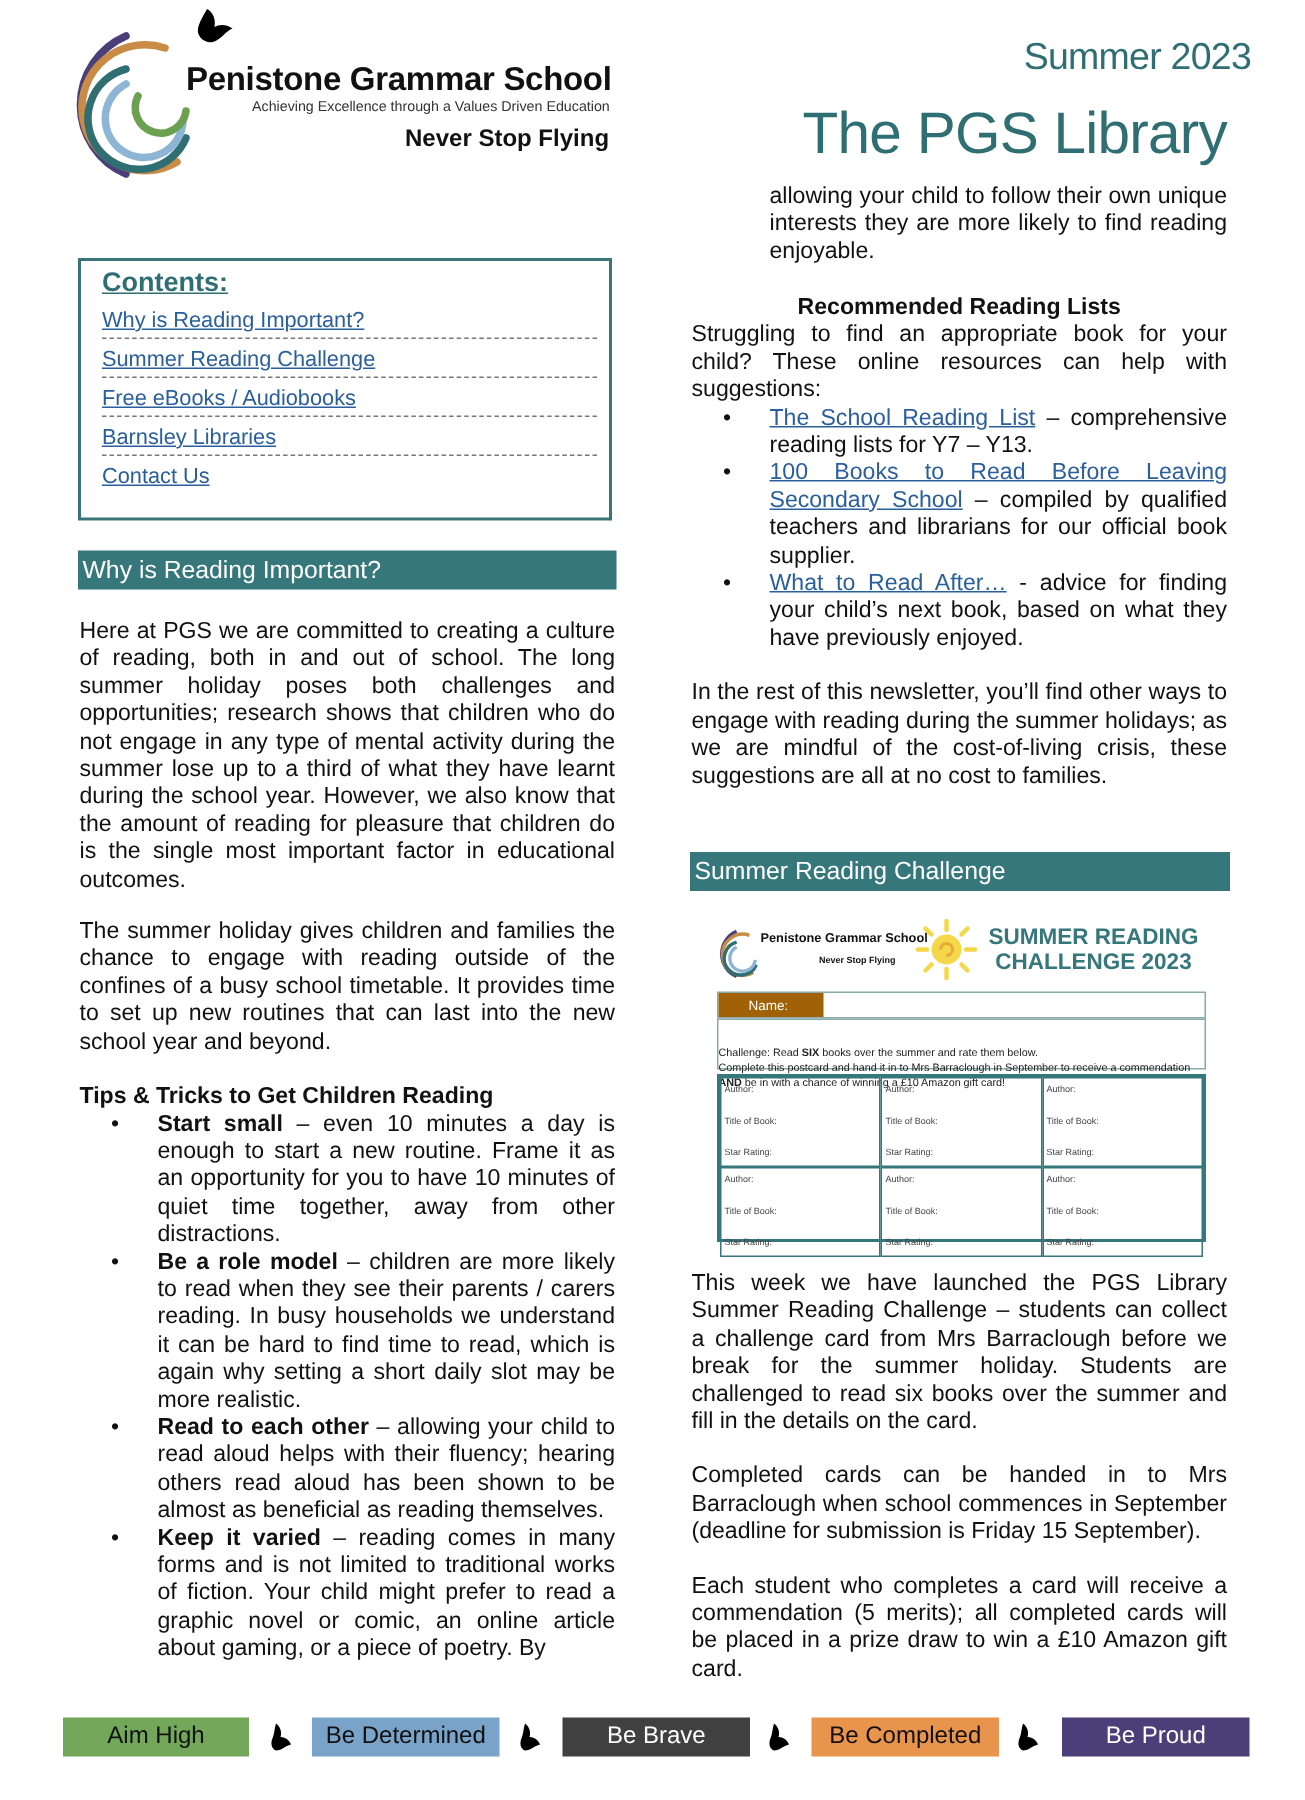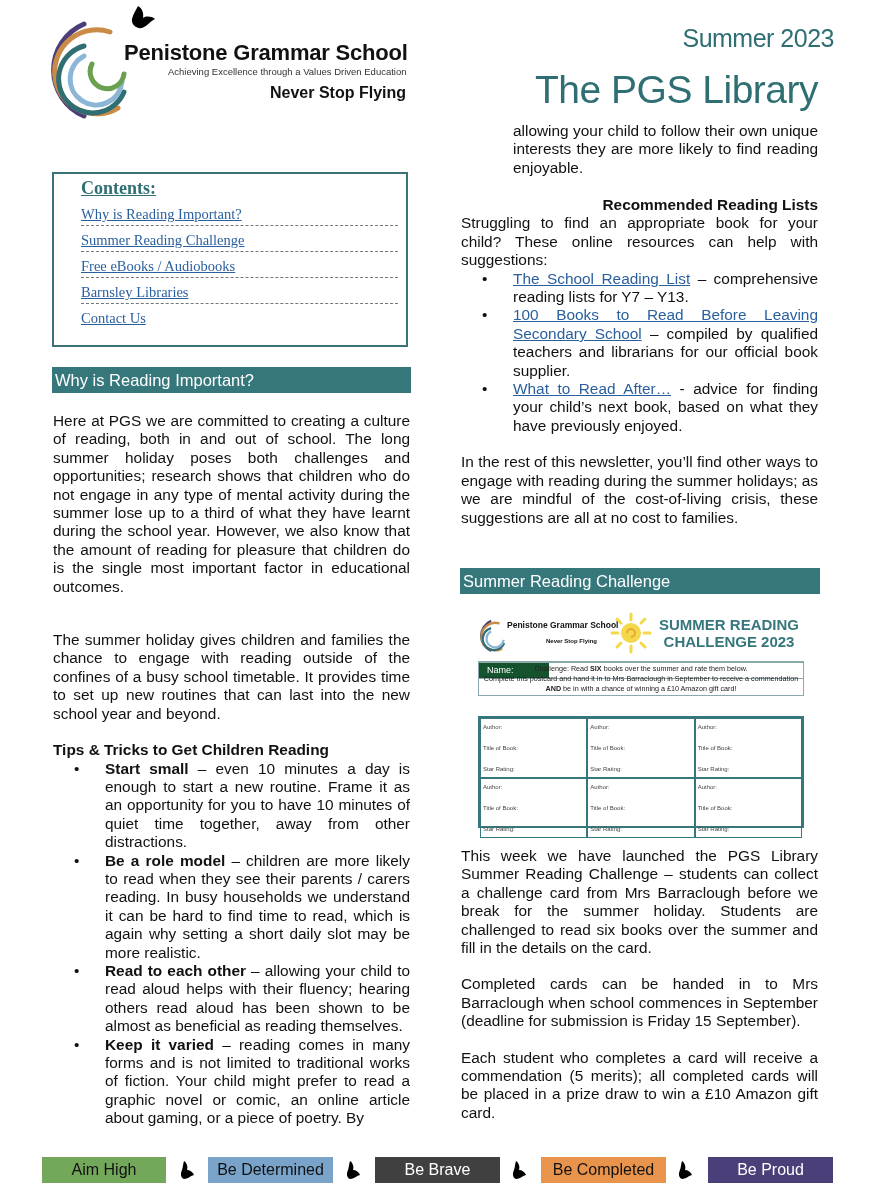--- a/index.html
+++ b/index.html
@@ -15,44 +15,44 @@
   .title{right:52px;top:68px;font-size:39px;font-weight:normal;color:#2f6f73;letter-spacing:-0.5px;}
 
   
   .col{font-size:15.4px;line-height:18.4px;text-align:justify;}
   .colL{left:53px;width:357px;}
   .colR{left:461px;width:357px;}
   p{margin:0;}
   a.lnk{color:#2a5f9e;}
 
   
-  .contents{left:52px;top:172px;width:356px;height:175px;border:2px solid #3a7478;box-sizing:border-box;padding:2px 8px 0 27px;font-family:Liberation Serif, serif;}
+  .contents{left:52px;top:172px;width:356px;height:175px;border:2px solid #3a7478;box-sizing:border-box;padding:2px 8px 0 14px;}
   .contents h3{margin:0;font-size:18px;color:#2f6f73;text-decoration:underline;font-weight:bold;line-height:24px;}
   .toc-item{font-size:14.5px;line-height:18px;padding:5px 0 2px 0;border-bottom:1.5px dashed #777;}
   .toc-item:last-child{border-bottom:none;}
   .toc-item a{color:#2a5f9e;text-decoration:underline;}
 
   .section-bar{background:#35777b;color:#fff;font-size:16.5px;height:26px;line-height:26px;padding-left:3px;box-sizing:border-box;}
 
   ul.tips{margin:0;padding:0;list-style:none;}
   ul.tips li{position:relative;padding-left:52px;}
   ul.tips li .dot{position:absolute;left:21px;top:0;}
 
   
   .card{left:474px;top:606px;width:332px;height:224px;}
   .card-grid{position:absolute;left:4px;top:110px;width:326px;height:112px;border:2px solid #35777b;box-sizing:border-box;display:grid;grid-template-columns:1fr 1fr 1fr;grid-template-rows:1fr 1fr;}
   .card-cell{border:1px solid #35777b;font-size:6px;color:#444;padding:2px 2px;position:relative;}
   .card-cell span{display:block;height:12px;line-height:12px;}
   .name-bar{position:absolute;left:4px;top:55px;width:326px;height:18px;border:1px solid #8aa9ab;box-sizing:border-box;}
-  .name-lab{position:absolute;left:0;top:0;width:70px;height:16px;background:#14532d;color:#fff;font-size:9px;line-height:16px;padding-left:8px;box-sizing:border-box;}
-  .card-text{position:absolute;left:4px;top:56px;width:326px;height:34px;border:1px solid #8aa9ab;box-sizing:border-box;font-size:7.2px;line-height:10px;text-align:center;color:#222;padding-top:1px;}
+  .name-lab{position:absolute;left:0;top:0;width:70px;height:16px;background:#a16207;color:#fff;font-size:9px;line-height:16px;padding-left:20px;box-sizing:border-box;}
+  .card-text{position:absolute;left:4px;top:73px;width:326px;height:34px;border:1px solid #8aa9ab;box-sizing:border-box;font-size:7.2px;line-height:10px;color:#222;padding-top:17px;}
   .card-title{position:absolute;left:180px;top:10px;font-size:15px;font-weight:bold;color:#35777b;line-height:17px;text-align:center;width:150px;}
 
   
-  .values{left:42px;top:1145px;width:680px;height:26px;margin-top:12px;}
+  .values{left:42px;top:1145px;width:680px;height:26px;}
   .val{position:absolute;top:0;height:26px;line-height:26px;text-align:center;font-size:16px;}
   .bird{position:absolute;top:3px;width:18px;height:20px;}
 </style>
 </head>
 <body>
 
 <svg class="abs logo-svg" viewBox="0 0 110 120">
   <path d="M40 20 A50 50 0 0 0 40 112" fill="none" stroke="#4a3f78" stroke-width="5" stroke-linecap="round"></path>
   <path d="M66 28 A42 42 0 1 0 74 104" fill="none" stroke="#c98b45" stroke-width="5" stroke-linecap="round"></path>
   <path d="M40 42 A34 34 0 1 0 80 88" fill="none" stroke="#2f6f73" stroke-width="5" stroke-linecap="round"></path>
@@ -74,34 +74,34 @@
   <div class="toc-item"><a href="#challenge">Summer Reading Challenge</a></div>
   <div class="toc-item"><a href="#ebooks">Free eBooks / Audiobooks</a></div>
   <div class="toc-item"><a href="#libraries">Barnsley Libraries</a></div>
   <div class="toc-item"><a href="#contact">Contact Us</a></div>
 </div>
 
 <div class="abs section-bar" style="left:52px;top:367px;width:359px;">Why is Reading Important?</div>
 
 <div class="abs col colL" style="top:412px;">
   <p>Here at PGS we are committed to creating a culture of reading, both in and out of school. The long summer holiday poses both challenges and opportunities; research shows that children who do not engage in any type of mental activity during the summer lose up to a third of what they have learnt during the school year. However, we also know that the amount of reading for pleasure that children do is the single most important factor in educational outcomes.</p>
-  <p style="margin-top:35px;">The summer holiday gives children and families the chance to engage with reading outside of the confines of a busy school timetable. It provides time to set up new routines that can last into the new school year and beyond.</p>
+  <p style="margin-top:16px;">The summer holiday gives children and families the chance to engage with reading outside of the confines of a busy school timetable. It provides time to set up new routines that can last into the new school year and beyond.</p>
   <p style="margin-top:18px;font-weight:bold;text-align:left;">Tips &amp; Tricks to Get Children Reading</p>
   <ul class="tips">
     <li><span class="dot">•</span><b>Start small</b><span> – even 10 minutes a day is enough to start a new routine. Frame it as an opportunity for you to have 10 minutes of quiet time together, away from other distractions.</span></li>
     <li><span class="dot">•</span><b>Be a role model</b><span> – children are more likely to read when they see their parents / carers reading. In busy households we understand it can be hard to find time to read, which is again why setting a short daily slot may be more realistic.</span></li>
     <li><span class="dot">•</span><b>Read to each other</b><span> – allowing your child to read aloud helps with their fluency; hearing others read aloud has been shown to be almost as beneficial as reading themselves.</span></li>
     <li><span class="dot">•</span><b>Keep it varied</b><span> – reading comes in many forms and is not limited to traditional works of fiction. Your child might prefer to read a graphic novel or comic, an online article about gaming, or a piece of poetry. By</span></li>
   </ul>
 </div>
 
 <div class="abs col" style="left:513px;width:305px;top:122px;">allowing your child to follow their own unique interests they are more likely to find reading enjoyable.</div>
 
 <div class="abs col colR" style="top:196px;">
-  <p style="font-weight:bold;text-align:right;">Recommended Reading Lists</p>
+  <p style="font-weight:bold;text-align:center;">Recommended Reading Lists</p>
   <p>Struggling to find an appropriate book for your child? These online resources can help with suggestions:</p>
   <ul class="tips">
     <li><span class="dot">•</span><a class="lnk" href="#">The School Reading List</a><span> – comprehensive reading lists for Y7 – Y13.</span></li>
     <li><span class="dot">•</span><a class="lnk" href="#">100 Books to Read Before Leaving Secondary School</a><span> – compiled by qualified teachers and librarians for our official book supplier.</span></li>
     <li><span class="dot">•</span><a class="lnk" href="#">What to Read After…</a><span> - advice for finding your child’s next book, based on what they have previously enjoyed.</span></li>
   </ul>
   <p style="margin-top:18px;">In the rest of this newsletter, you’ll find other ways to engage with reading during the summer holidays; as we are mindful of the cost-of-living crisis, these suggestions are all at no cost to families.</p>
 </div>
 
 <div class="abs section-bar" style="left:460px;top:568px;width:360px;">Summer Reading Challenge</div>

